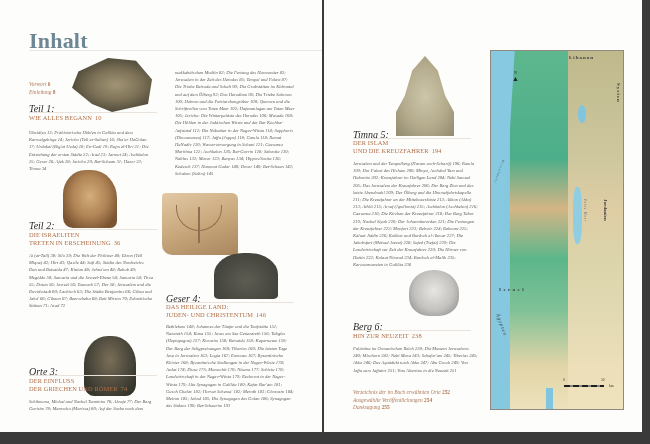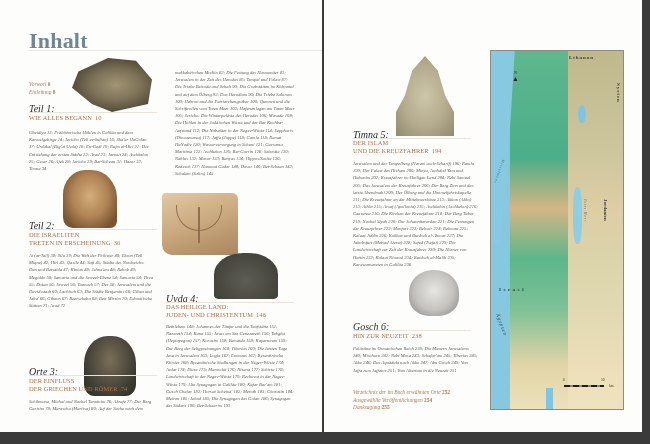--- a/index.html
+++ b/index.html
@@ -102,21 +102,21 @@
     <div class="body-text" style="left:29px; top:398px; width:126px;">Schikmona, Michal und Nachal Tanninim 76; Akrafe 77; Der Berg Garizim 78; Mareschа (Marissa) 80; Auf der Suche nach dem</div>
 
     <div class="body-text" style="left:175px; top:69px; width:120px;">makkabäischen Modiin 82; Die Festung des Hasmonäer 83; Jerusalem in der Zeit des Herodes 85; Tempel und Palast 87; Die Triebe Beiruda und Schalt 90; Die Grabstätten im Kidrontal und auf dem Ölberg 93; Das Herodium 96; Die Triebe Salomos 100; Hebron und die Patriarchengräber 100; Qumran und die Schriftrollen vom Toten Meer 102; Hafenanlagen am Toten Meer 105; Jericho: Die Winterpaläste des Herodes 106; Masada 108; Die Höhlen in der Judäischen Wüste und der Bar Kochba-Aufstand 112; Die Nabatäer in der Negev-Wüste 114; Sepphoris (Diocaesarea) 117; Jaffa (Joppe) 118; Gamla 118; Ramat HaNadiv 120; Wasserversorgung in Schuni 121; Caesarea Maritima 122; Aschkelon 126; Bet-Guvrin 128; Sebastia 130; Nablus 132; Masor 133; Banyas 134; Hippos/Susita 136; Kedesch 137; Hammat Gader 140; Dover 140; Bet-Schean 142; Schalem (Salim) 145</div>
 
     <div class="img img-menorah">
       <div class="menorah-arms"></div>
       <div class="menorah-stem"></div>
     </div>
     <div class="img img-mosaic"></div>
 
-    <div class="teil" style="left:166px; top:293px;">Uvda 4:</div>
+    <div class="teil" style="left:166px; top:293px;">Geser 4:</div>
     <div class="rule" style="left:166px; top:302px; width:128px;"></div>
     <div class="heading" style="left:166px; top:303px;">
       <div>DAS HEILIGE LAND:</div>
       <div><span>JUDEN- UND CHRISTENTUM</span><span class="pg">146</span></div>
     </div>
     <div class="body-text" style="left:166px; top:323px; width:128px;">Bethlehem 148; Johannes der Täufer und die Taufstätte 151; Nazareth 154; Kana 155; Jesus am See Genezareth 156; Tabgha (Heptapegon) 157; Korazim 158; Betsaida 158; Kapernaum 159; Der Berg der Seligpreisungen 160; Tiberias 160; Die letzten Tage Jesu in Jerusalem 163; Logia 167; Emmaus 167; Byzantinische Klöster 168; Byzantinische Siedlungen in der Negev-Wüste 174; Avdat 174; Elusa 175; Mamschit 176; Nizana 177; Schivta 178; Landwirtschaft in der Negev-Wüste 179; Rechovot in der Negev-Wüste 179; Alte Synagogen in Galiläa 180; Kafar Bar'am 181; Gusch Chalav 182; Horvat Schema' 182; Meroth 183; Chorazin 184; Meiron 185; Jehud 185; Die Synagogen des Golan 186; Synagogen des Südens 190; Bet-Schearim 193</div>
   </div>
 
   <div class="gutter"></div>
 
@@ -127,21 +127,21 @@
   <div class="teil" style="left:353px; top:129px;">Timna 5:</div>
   <div class="rule" style="left:353px; top:138px; width:118px;"></div>
   <div class="heading" style="left:353px; top:139px;">
     <div>DER ISLAM</div>
     <div><span>UND DIE KREUZFAHRER</span><span class="pg">194</span></div>
   </div>
   <div class="body-text" style="left:353px; top:160px; width:125px;">Jerusalem und der Tempelberg (Haram asch-Scharif) 196; Ramla 199; Der Palast des Hisham 200; Minya, Aschdod Yam und Habonim 202; Kreuzfahrer im Heiligen Land 204; Nebi Samuel 205; Das Jerusalem der Kreuzfahrer 206; Der Berg Zion und das letzte Abendmahl 209; Der Ölberg und die Himmelfahrtskapelle 211; Die Kreuzfahrer an der Mittelmeerküste 213; Akkon (Akko) 213; Athlit 215; Arsuf (Apollonia) 215; Aschkelon (Aschkelon) 216; Caesarea 216; Die Kirchen der Kreuzfahrer 218; Der Berg Tabor 219; Nachal Siyah 220; Der Johanniterorden 221; Die Festungen der Kreuzfahrer 222; Monfort 223; Belvoir 224; Belmont 225; Kalaat Jiddin 226; Kokhav und Burdsch el-Ahmar 227; Die Jakobsfurt (Metsad Ateret) 228; Safed (Tsefat) 229; Die Landwirtschaft zur Zeit der Kreuzfahrer 230; Die Hörner von Hattin 232; Kalaat Nimrud 234; Burdsch al-Malih 235; Karawansereien in Galiläa 236</div>
 
   <div class="img img-mask"></div>
 
-  <div class="teil" style="left:353px; top:321px;">Gosch 6:</div>
+  <div class="teil" style="left:353px; top:321px;">Berg 6:</div>
   <div class="rule" style="left:353px; top:330px; width:118px;"></div>
   <div class="heading" style="left:353px; top:332px;">
     <span>HIN ZUR NEUZEIT</span><span class="pg">238</span>
   </div>
   <div class="body-text" style="left:353px; top:345px; width:125px;">Palästina im Osmanischen Reich 238; Die Mauern Jerusalems 240; Mischorn 242; Nebi Musa 243; Schefar'am 245; Tiberias 245; Akko 246; Das Aquädukt nach Akko 247; Abu Gosch 249; Von Jaffa zum Jaffator 251; Vom Altertum in die Neuzeit 251</div>
 
   <div class="front" style="left:353px; top:389px; line-height:7.5px;">
     <div>
       <span>Verzeichnis der im Buch erwähnten Orte</span>
       <b>252</b>

